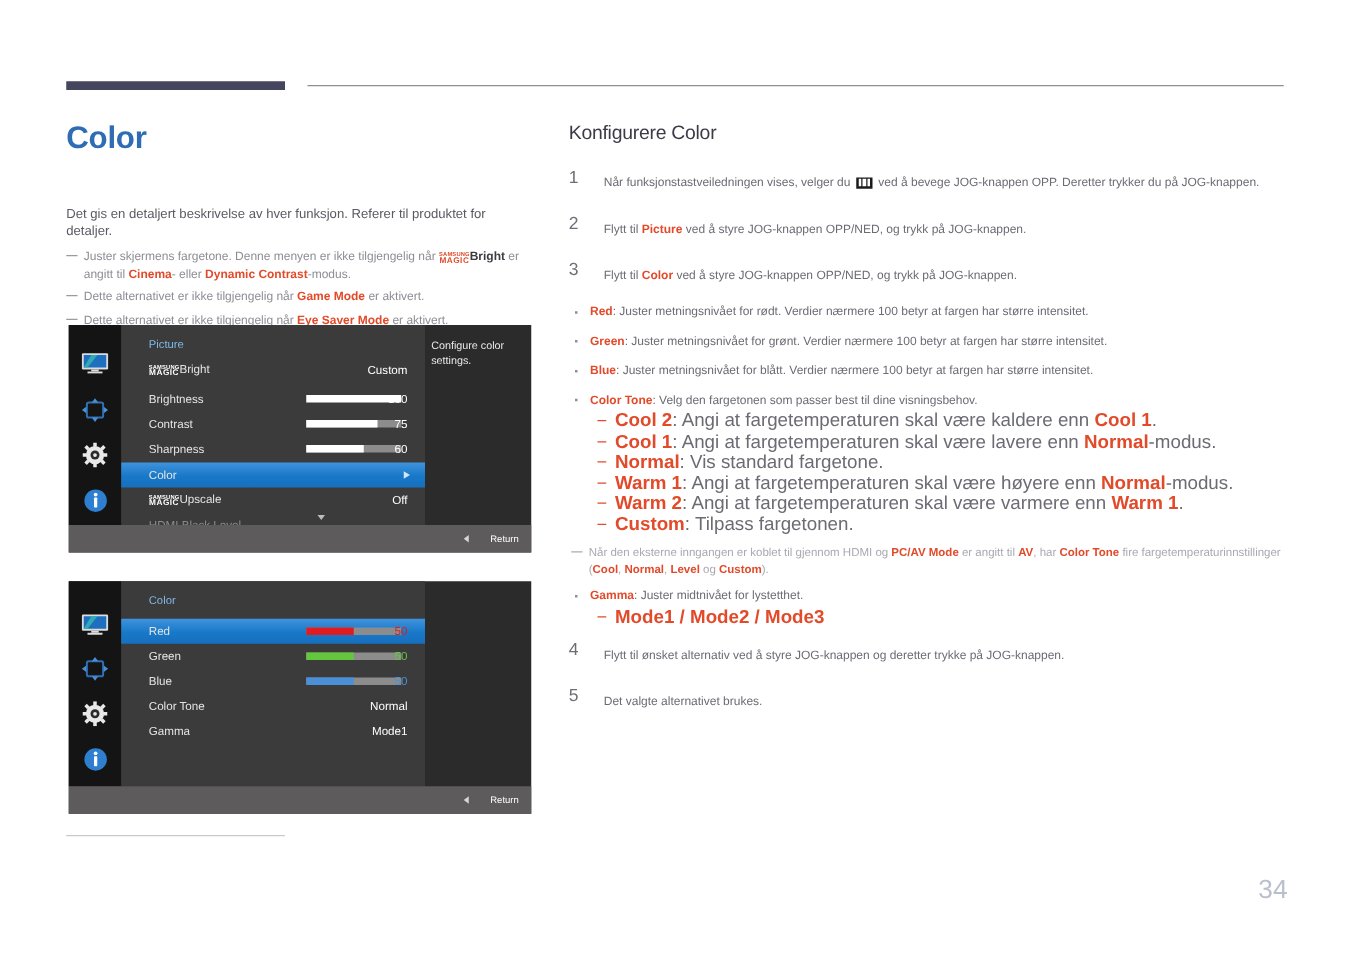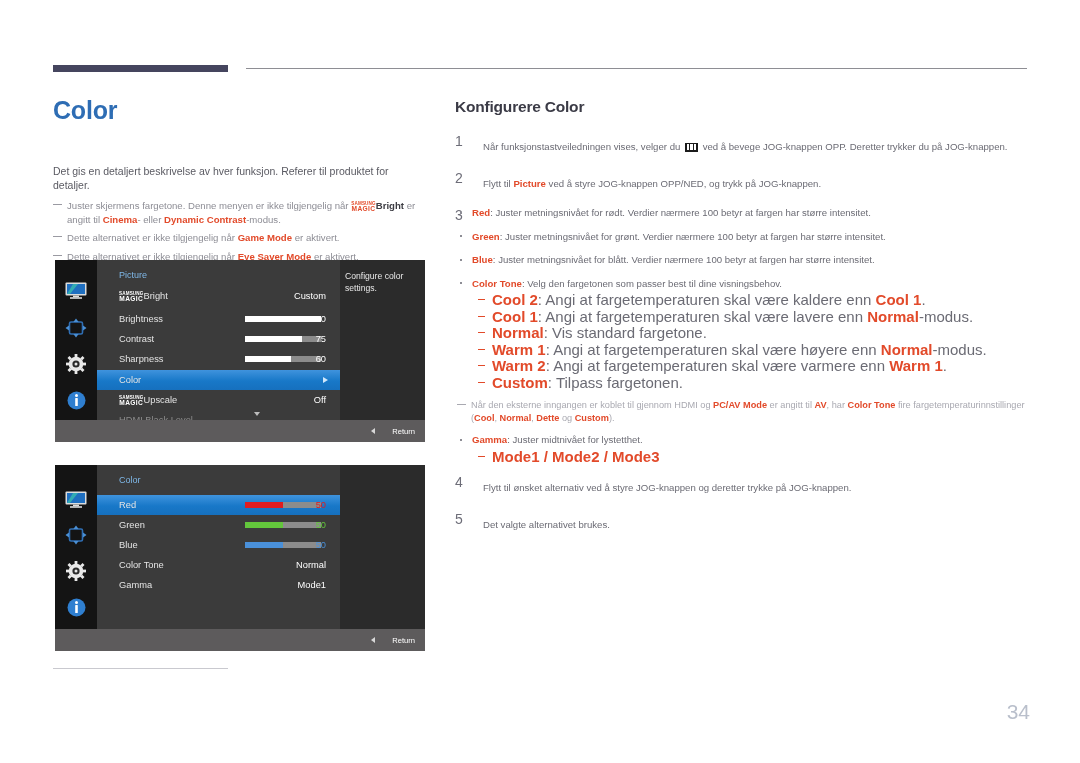--- a/index.html
+++ b/index.html
@@ -123,21 +123,21 @@
     font-size: 8.6px; line-height: 12px; color: #b4b4bc;
   }
   .foot-note .dash {
     display: inline-block; width: 7px; height: 1.2px; background: #b4b4bc;
     vertical-align: 3px; margin-right: 4px;
   }
 
   
   .col-right { position: absolute; left: 455px; top: 98px; width: 575px; }
   .h2 {
-    font-size: 15.5px; font-weight: bold; color: #3b3b46;
+    font-size: 15.5px; font-weight: normal; color: #3b3b46;
     letter-spacing: -0.2px;
   }
   .steps { margin-top: 20px; position: relative; }
   .step { position: relative; padding-left: 28px; margin-bottom: 19px; }
   .step .num {
     position: absolute; left: 0; top: -3px;
     font-size: 14px; color: #6d6d78; font-weight: normal;
   }
   .step .txt { font-size: 9.6px; line-height: 13.5px; color: #6b6b74; }
   .step .txt b { color: #e24a2a; font-weight: bold; }
@@ -383,30 +383,30 @@
     </div>
   </div>
 
   <div class="foot-rule"></div>
 
   <div class="col-right">
     <div class="h2">Konfigurere Color</div>
     <div class="steps" id="steps-head">
         <div class="step"><span class="num">1</span><span class="txt"><span>Når funksjonstastveiledningen vises, velger du </span><span class="menu-glyph"><i></i><i></i><i></i></span><span> ved å bevege JOG-knappen OPP. Deretter trykker du på JOG-knappen.</span></span></div>
         <div class="step"><span class="num">2</span><span class="txt"><span>Flytt til </span><b>Picture</b><span> ved å styre JOG-knappen OPP/NED, og trykk på JOG-knappen.</span></span></div>
-        <div class="step"><span class="num">3</span></div>
+        <div class="step"><span class="num">3</span><span class="txt"><span>Flytt til </span><b>Color</b><span> ved å styre JOG-knappen OPP/NED, og trykk på JOG-knappen.</span></span></div>
       </div>
     <div class="bullets" id="bullets">
         <div class="bul"><span class="dot"></span><span><b>Red</b><span>: Juster metningsnivået for rødt. Verdier nærmere 100 betyr at fargen har større intensitet.</span></span></div>
         <div class="bul"><span class="dot"></span><span><b>Green</b><span>: Juster metningsnivået for grønt. Verdier nærmere 100 betyr at fargen har større intensitet.</span></span></div>
         <div class="bul"><span class="dot"></span><span><b>Blue</b><span>: Juster metningsnivået for blått. Verdier nærmere 100 betyr at fargen har større intensitet.</span></span></div>
         <div class="bul"><span class="dot"></span><span><b>Color Tone</b><span>: Velg den fargetonen som passer best til dine visningsbehov.</span></span><div class="sub"><span class="sdash"></span><span><b>Cool 2</b><span>: Angi at fargetemperaturen skal være kaldere enn </span><b>Cool 1</b><span>.</span></span></div><div class="sub"><span class="sdash"></span><span><b>Cool 1</b><span>: Angi at fargetemperaturen skal være lavere enn </span><b>Normal</b><span>-modus.</span></span></div><div class="sub"><span class="sdash"></span><span><b>Normal</b><span>: Vis standard fargetone.</span></span></div><div class="sub"><span class="sdash"></span><span><b>Warm 1</b><span>: Angi at fargetemperaturen skal være høyere enn </span><b>Normal</b><span>-modus.</span></span></div><div class="sub"><span class="sdash"></span><span><b>Warm 2</b><span>: Angi at fargetemperaturen skal være varmere enn </span><b>Warm 1</b><span>.</span></span></div><div class="sub"><span class="sdash"></span><span><b>Custom</b><span>: Tilpass fargetonen.</span></span></div></div>
       </div>
     <div id="inner-note">
-        <div class="innernote"><span class="dash"></span><span>Når den eksterne inngangen er koblet til gjennom HDMI og </span><b>PC/AV Mode</b><span> er angitt til </span><b>AV</b><span>, har </span><b>Color Tone</b><span> fire fargetemperaturinnstillinger (</span><b>Cool</b><span>, </span><b>Normal</b><span>, </span><b>Dette</b><span> og </span><b>Custom</b><span>).</span></div>
+        <div class="innernote"><span class="dash"></span><span>Når den eksterne inngangen er koblet til gjennom HDMI og </span><b>PC/AV Mode</b><span> er angitt til </span><b>AV</b><span>, har </span><b>Color Tone</b><span> fire fargetemperaturinnstillinger (</span><b>Cool</b><span>, </span><b>Normal</b><span>, </span><b>Level</b><span> og </span><b>Custom</b><span>).</span></div>
       </div>
     <div id="gamma-bullet">
         <div class="bul"><span class="dot"></span><span><b>Gamma</b><span>: Juster midtnivået for lystetthet.</span></span><div class="sub"><span class="sdash"></span><span><b>Mode1 / Mode2 / Mode3</b></span></div></div>
       </div>
     <div class="steps" id="steps-tail" style="margin-top:14px;">
         <div class="step"><span class="num">4</span><span class="txt"><span>Flytt til ønsket alternativ ved å styre JOG-knappen og deretter trykke på JOG-knappen.</span></span></div>
         <div class="step"><span class="num">5</span><span class="txt"><span>Det valgte alternativet brukes.</span></span></div>
       </div>
   </div>
 

